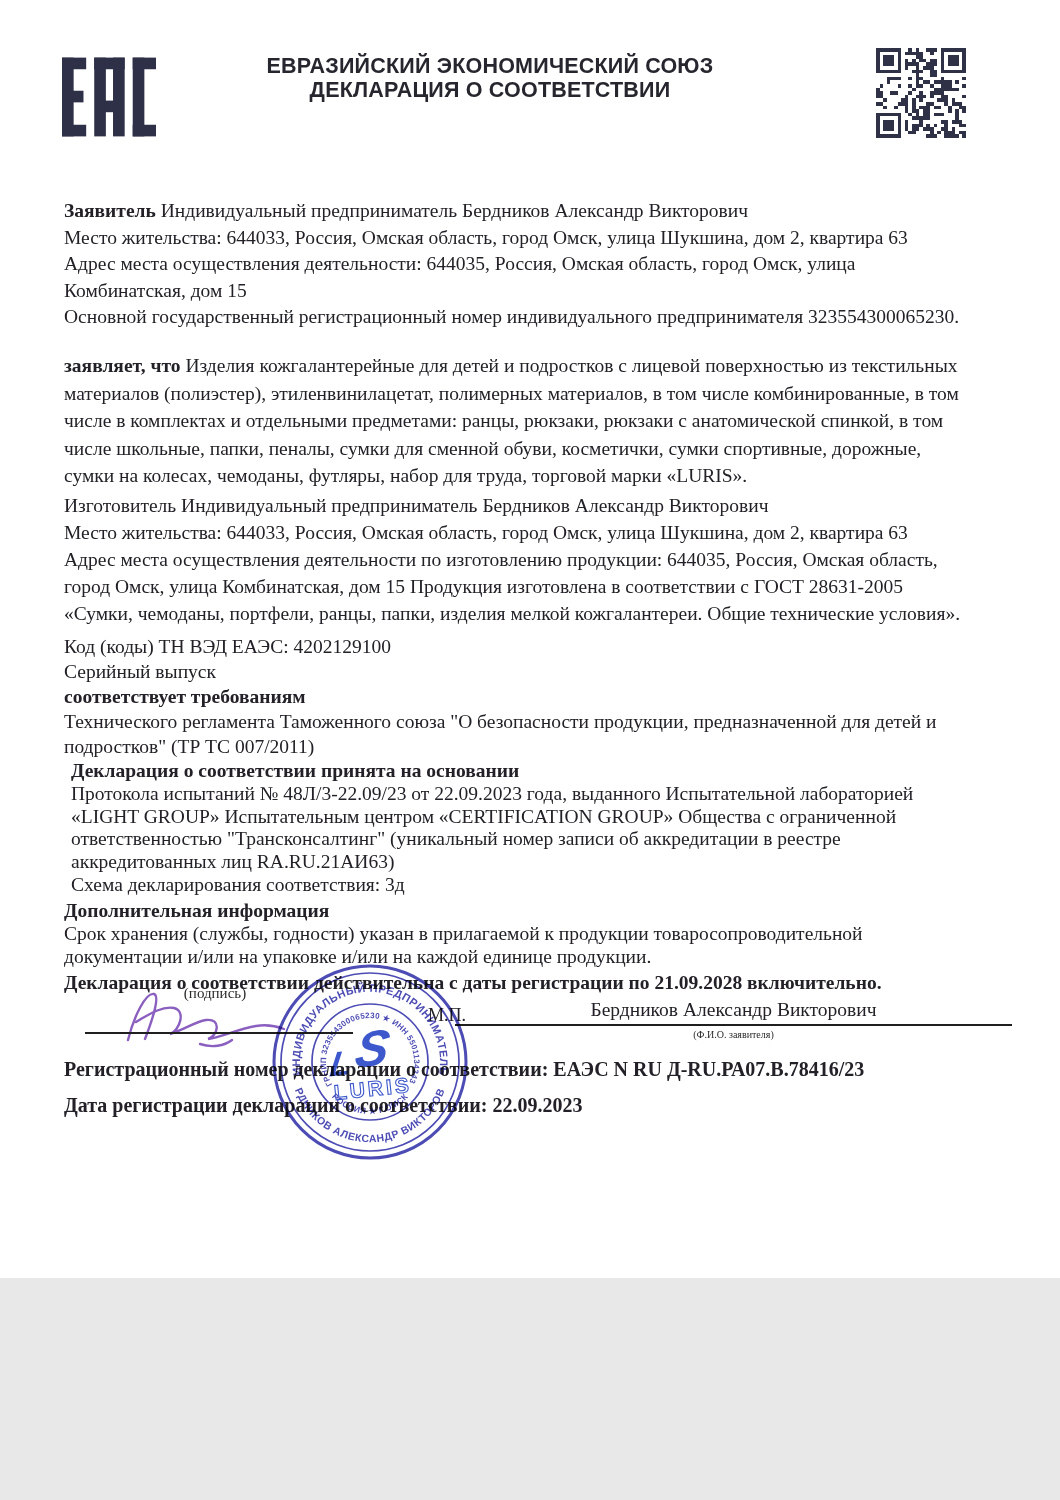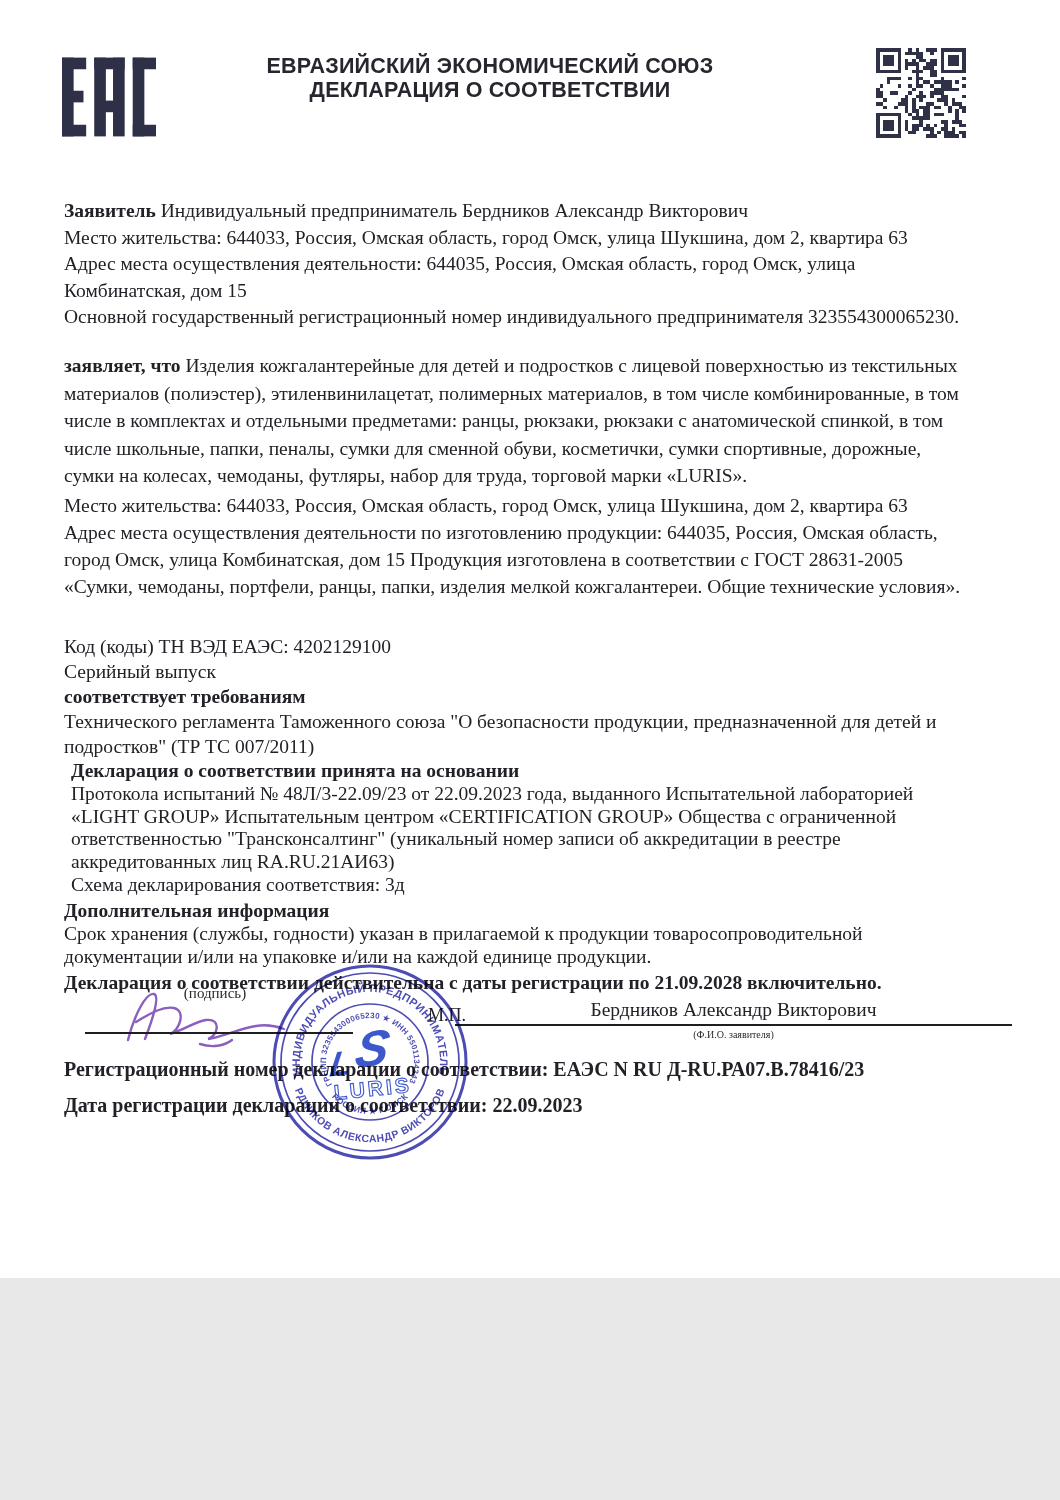--- a/index.html
+++ b/index.html
@@ -301,20 +301,21 @@
 
   <div class="block" id="declares">
     <div class="line"><span class="b">заявляет, что</span><span> Изделия кожгалантерейные для детей и подростков с лицевой поверхностью из текстильных</span></div>
     <div class="line">материалов (полиэстер), этиленвинилацетат, полимерных материалов, в том числе комбинированные, в том</div>
     <div class="line">числе в комплектах и отдельными предметами: ранцы, рюкзаки, рюкзаки с анатомической спинкой, в том</div>
     <div class="line">числе школьные, папки, пеналы, сумки для сменной обуви, косметички, сумки спортивные, дорожные,</div>
     <div class="line">сумки на колесах, чемоданы, футляры, набор для труда, торговой марки «LURIS».</div>
   </div>
 
   <div class="block" id="manufacturer">
+    <div class="line">Изготовитель Индивидуальный предприниматель Бердников Александр Викторович</div>
     <div class="line">Место жительства: 644033, Россия, Омская область, город Омск, улица Шукшина, дом 2, квартира 63</div>
     <div class="line">Адрес места осуществления деятельности по изготовлению продукции: 644035, Россия, Омская область,</div>
     <div class="line">город Омск, улица Комбинатская, дом 15 Продукция изготовлена в соответствии с ГОСТ 28631-2005</div>
     <div class="line">«Сумки, чемоданы, портфели, ранцы, папки, изделия мелкой кожгалантереи. Общие технические условия».</div>
   </div>
 
   <div class="block" id="code">
     <div class="line">Код (коды) ТН ВЭД ЕАЭС: 4202129100</div>
     <div class="line">Серийный выпуск</div>
     <div class="line b">соответствует требованиям</div>

